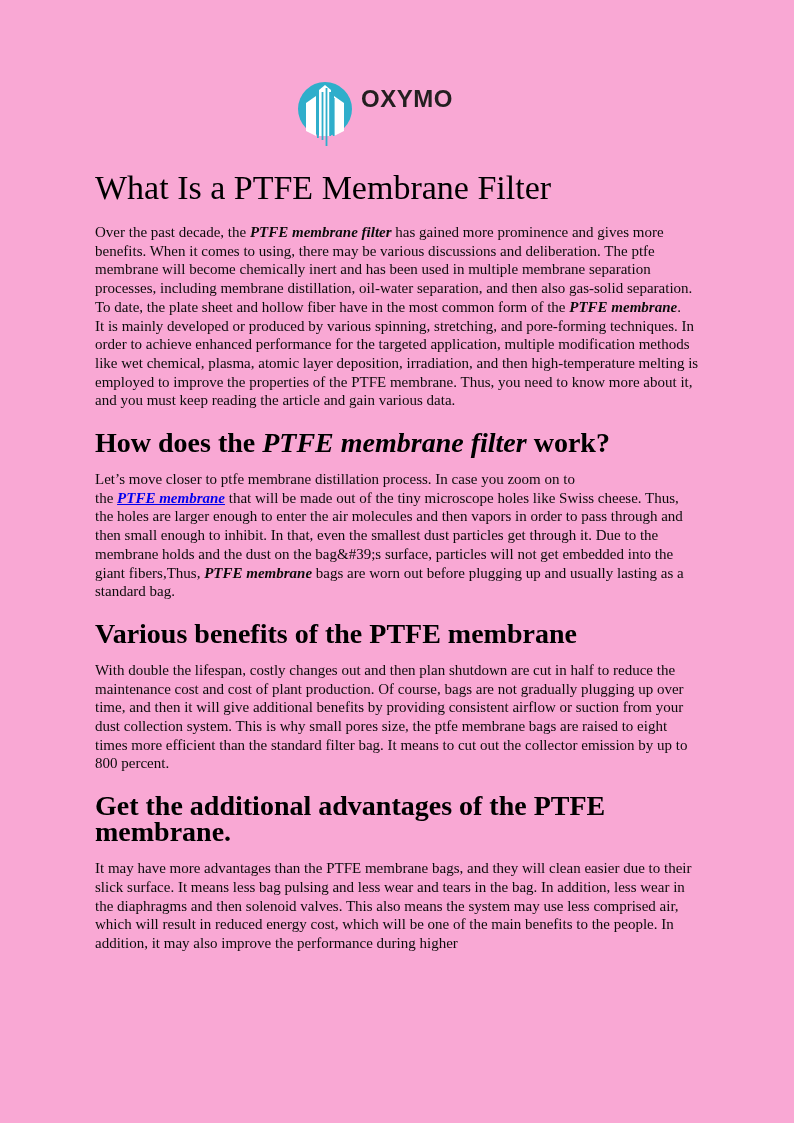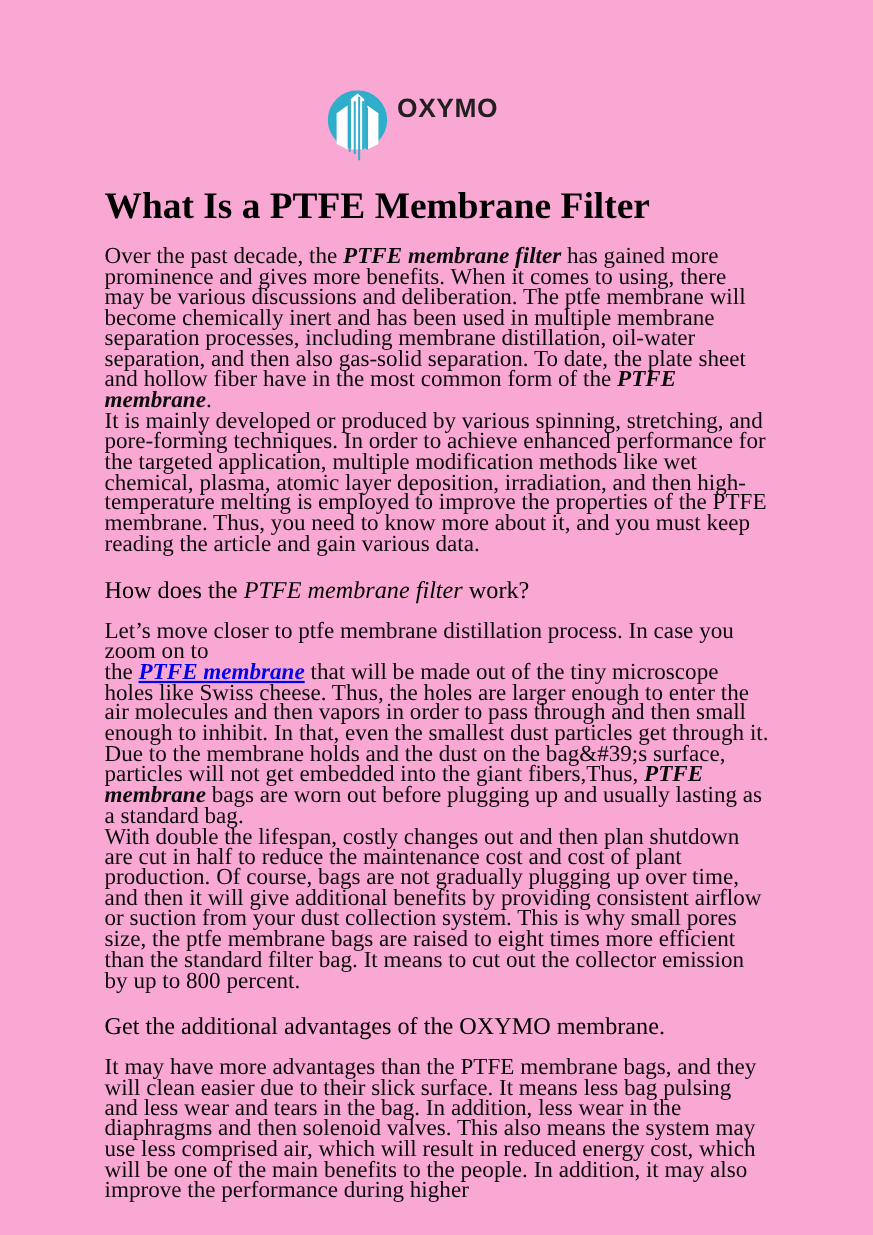--- a/index.html
+++ b/index.html
@@ -32,33 +32,33 @@
     line-height: 24px;
     letter-spacing: 0.5px;
     color: #231F20;
     white-space: nowrap;
   }
   
   .article { width: 604px; }
   .article h1 {
     font-size: 34px;
     line-height: 38px;
-    font-weight: 700;
+    font-weight: 400;
     color: #000000;
     margin: 23px 0 16px 0;
   }
   .article h2 {
-    font-size: 22px;
+    font-size: 28px;
     line-height: 26px;
-    font-weight: 400;
+    font-weight: 700;
     color: #000000;
     margin: 20px 0 14px 0;
   }
   .article p {
-    font-size: 21px;
+    font-size: 15px;
     line-height: 18.7px;
     margin: 0;
   }
   .run-bi { font-weight: 700; font-style: italic; }
   .run-i  { font-style: italic; }
   a.run-link {
     color: #0000EE;
     font-weight: 700;
     font-style: italic;
     text-decoration: underline;
@@ -88,18 +88,19 @@
       <div>OXYMO</div>
     </div>
   </header>
 
   <main class="article">
       <h1><span>What Is a PTFE Membrane Filter</span><br></h1>
       <p><span>Over the past decade, the </span><span class="run-bi">PTFE membrane filter</span><span> has gained more prominence and gives more benefits. When it comes to using, there may be various discussions and deliberation. The ptfe membrane will become chemically inert and has been used in multiple membrane separation processes, including membrane distillation, oil-water separation, and then also gas-solid separation. To date, the plate sheet and hollow fiber have in the most common form of the </span><span class="run-bi">PTFE membrane</span><span>.</span></p>
       <p><span>It is mainly developed or produced by various spinning, stretching, and pore-forming techniques. In order to achieve enhanced performance for the targeted application, multiple modification methods like wet chemical, plasma, atomic layer deposition, irradiation, and then high-temperature melting is employed to improve the properties of the PTFE membrane. Thus, you need to know more about it, and you must keep reading the article and gain various data.</span></p>
       <h2><span>How does the </span><span class="run-i">PTFE membrane filter</span><span> work?</span></h2>
       <p><span>Let’s move closer to ptfe membrane distillation process. In case you zoom on to</span><br><span>the </span><a href="#" class="run-link">PTFE membrane</a><span> that will be made out of the tiny microscope holes like Swiss cheese.  Thus, the holes are larger enough to enter the air molecules and then vapors in order to pass through and then small enough to inhibit. In that, even the smallest dust particles get through it. Due to the membrane holds and the dust on the bag&amp;#39;s surface, particles will not get embedded into the giant fibers,Thus, </span><span class="run-bi">PTFE membrane</span><span> bags are worn out before plugging up and usually lasting as a standard bag.</span></p>
+      <h2><span>Various benefits of the PTFE membrane</span></h2>
       <p><span>With double the lifespan, costly changes out and then plan shutdown are cut in half to reduce the maintenance cost and cost of plant production. Of course, bags are not gradually plugging up over time, and then it will give additional benefits by providing consistent airflow or suction from your dust collection system. This is why small pores size, the ptfe membrane bags are raised to eight times more efficient than the standard filter bag. It means to cut out the collector emission by up to 800 percent.</span></p>
-      <h2><span>Get the additional advantages of the OXYMO membrane.</span></h2>
+      <h2><span>Get the additional advantages of the PTFE membrane.</span></h2>
       <p><span>It may have more advantages than the PTFE membrane bags, and they will clean easier due to their slick surface. It means less bag pulsing and less wear and tears in the bag. In addition, less wear in the diaphragms and then solenoid valves. This also means the system may use less comprised air, which will result in reduced energy cost, which will be one of the main benefits to the people. In addition, it may also improve the performance during higher</span></p>
     </main>
 
 </div>
 
 </body></html>

